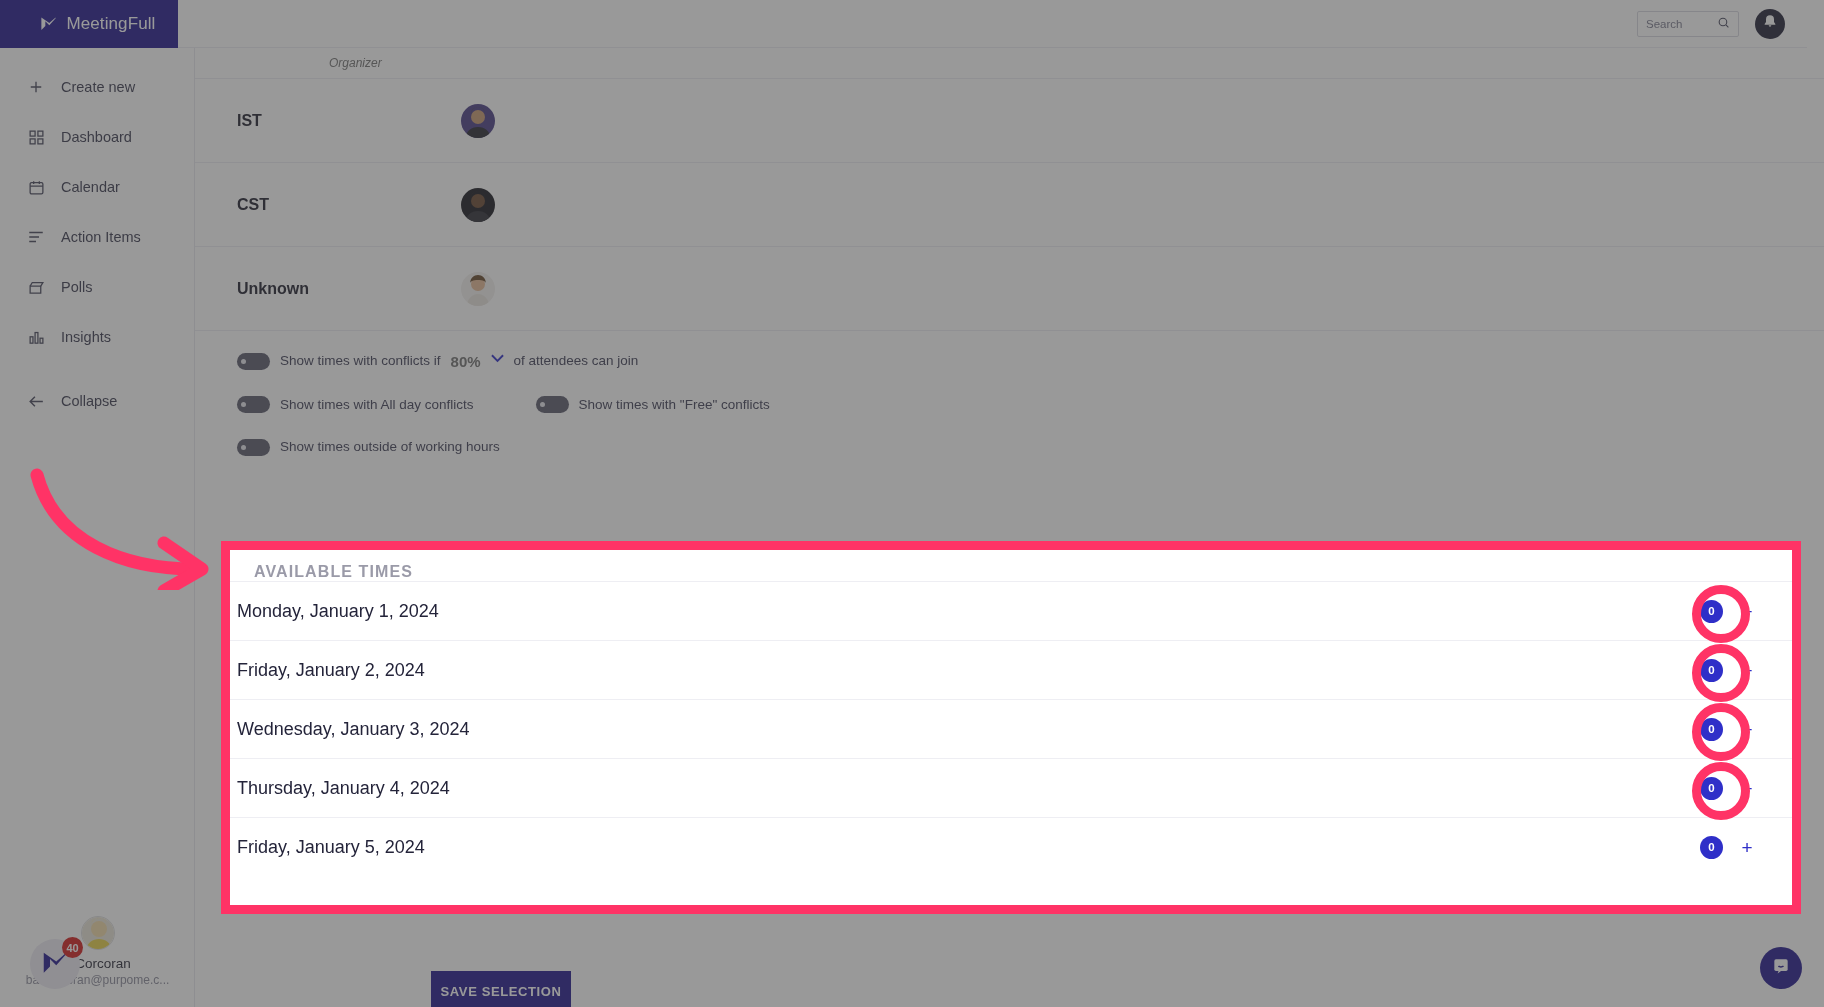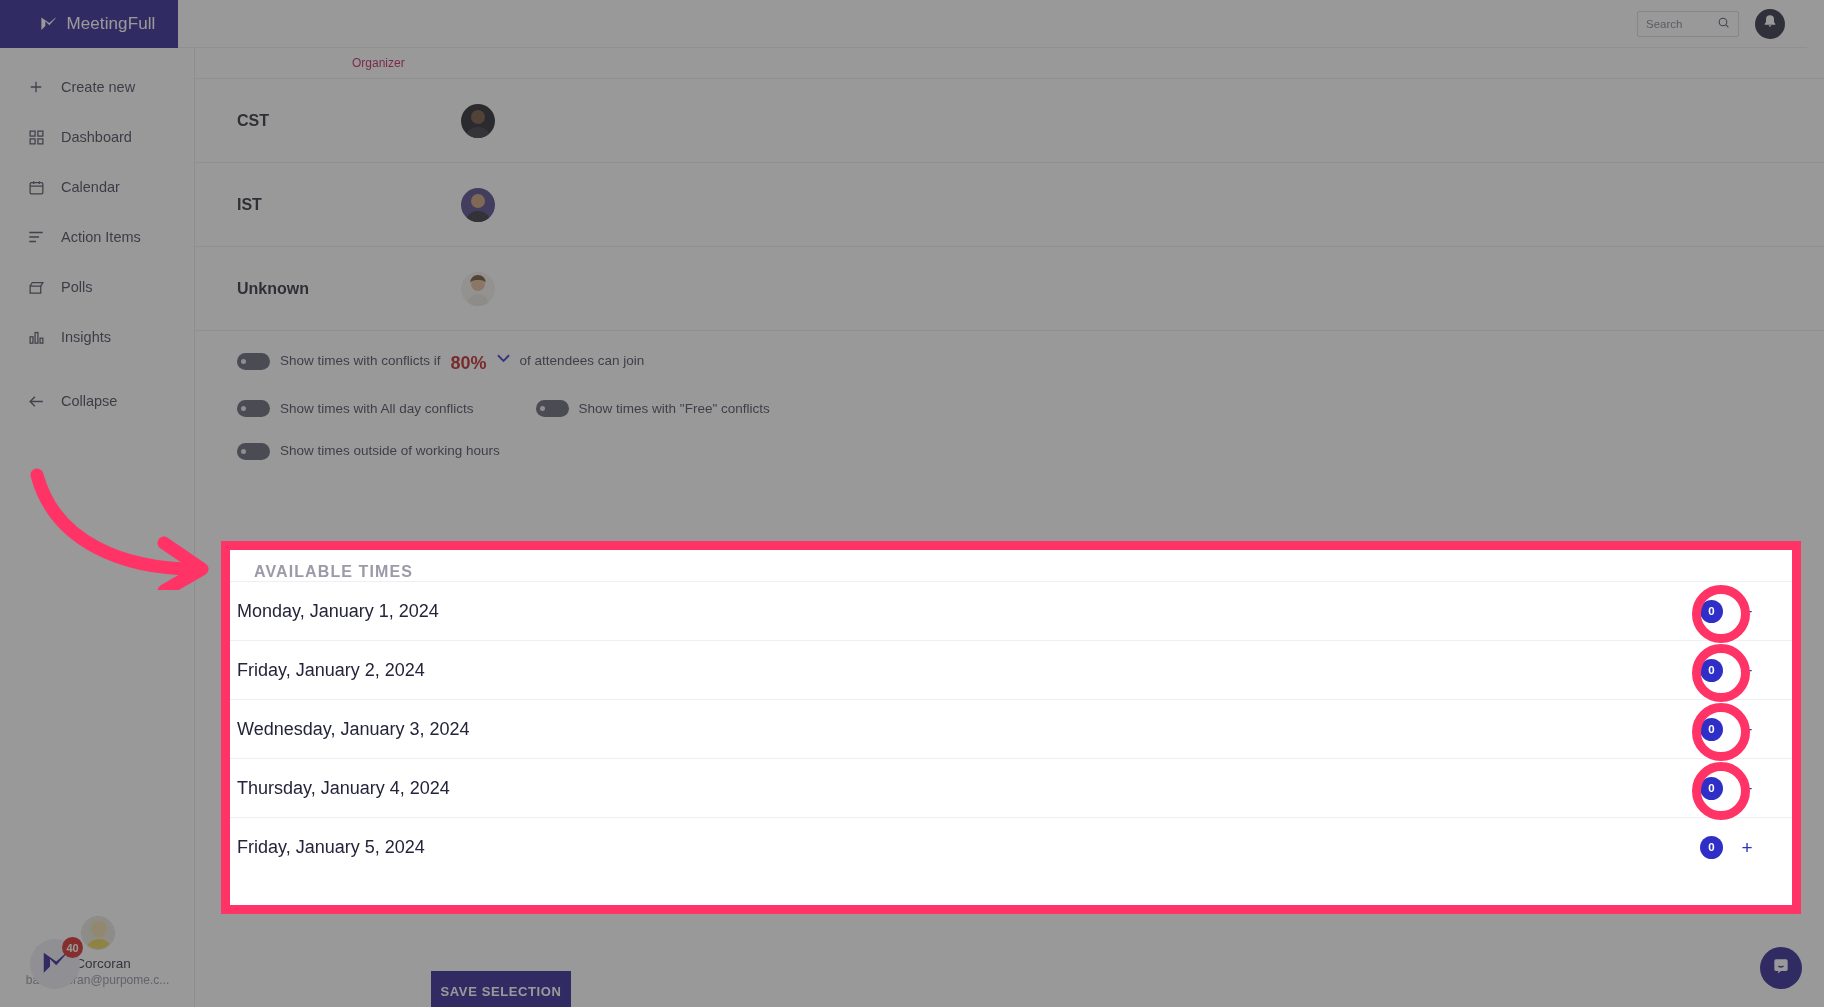--- a/index.html
+++ b/index.html
@@ -98,22 +98,23 @@
     position: absolute; left: 195px; top: 48px;
     width: 1629px; height: 959px;
     background: #fff; overflow: hidden;
   }
 
   .tz-head {
     display: flex; align-items: center;
     height: 30px; padding-left: 42px;
   }
   .tz-head-label {
-    font-size: 12px; color: #be185d;
-    margin-left: 115px;
+    font-size: 12px; color: #737373;
+    margin-left: 92px;
+    font-style: italic;
   }
   .tz-row {
     display: flex; align-items: center;
     height: 84px; padding-left: 42px;
     border-top: 1px solid #ececf2;
   }
   .tz-name {
     font-size: 16px; font-weight: 700; color: #222230;
     width: 224px;
   }
@@ -129,21 +130,21 @@
   .toggle {
     width: 33px; height: 17px; border-radius: 9px;
     background: #5c5c6e; position: relative; flex: 0 0 33px;
     cursor: pointer;
   }
   .toggle::after {
     content: ""; position: absolute; left: 4px; top: 6px;
     width: 5px; height: 5px; border-radius: 50%; background: #e9e9ef;
   }
   .opt-text { font-size: 13.5px; color: #43435a; }
-  .pct { font-size: 18px; font-weight: 700; color: #b91c1c; }
+  .pct { font-size: 15px; font-weight: 700; color: #737373; }
   .caret { color: #2f2fc8; font-size: 12px; line-height: 1; }
   .avail-title {
     font-size: 16px; letter-spacing: 1.1px;
     color: #9a9aa8; font-weight: 600;
     padding: 13px 0 0 24px;
   }
   .avail-row {
     height: 59px; display: flex; align-items: center;
     justify-content: space-between;
     padding: 0 38px 0 7px;
@@ -328,39 +329,39 @@
     </div>
   </div>
 
   <div class="content">
 
     <div class="tz-head">
       <span class="tz-head-label">Organizer</span>
     </div>
 
     <div class="tz-row">
+      <span class="tz-name">IST</span>
+      <span class="tz-avatar">
+        <svg width="34" height="34" viewBox="0 0 34 34">
+            <rect width="34" height="34" fill="#4b3f86"></rect>
+            <circle cx="17" cy="13" r="7" fill="#c99b72"></circle>
+            <path d="M5 34c0-7 5-11 12-11s12 4 12 11z" fill="#2a2a33"></path>
+            <path d="M10 10a7 7 0 0114 0c0-5-3-7-7-7s-7 2-7 7z" fill="#4a4a52"></path>
+          </svg>
+      </span>
+    </div>
+
+    <div class="tz-row">
       <span class="tz-name">CST</span>
       <span class="tz-avatar">
         <svg width="34" height="34" viewBox="0 0 34 34">
             <rect width="34" height="34" fill="#1b1b22"></rect>
             <circle cx="17" cy="13" r="7" fill="#6b4a33"></circle>
             <path d="M5 34c0-7 5-11 12-11s12 4 12 11z" fill="#2e2e38"></path>
             <path d="M10 10a7 7 0 0114 0c0-5-3-7-7-7s-7 2-7 7z" fill="#23232a"></path>
-          </svg>
-      </span>
-    </div>
-
-    <div class="tz-row">
-      <span class="tz-name">IST</span>
-      <span class="tz-avatar">
-        <svg width="34" height="34" viewBox="0 0 34 34">
-            <rect width="34" height="34" fill="#4b3f86"></rect>
-            <circle cx="17" cy="13" r="7" fill="#c99b72"></circle>
-            <path d="M5 34c0-7 5-11 12-11s12 4 12 11z" fill="#2a2a33"></path>
-            <path d="M10 10a7 7 0 0114 0c0-5-3-7-7-7s-7 2-7 7z" fill="#4a4a52"></path>
           </svg>
       </span>
     </div>
 
     <div class="tz-row">
       <span class="tz-name">Unknown</span>
       <span class="tz-avatar">
         <svg width="34" height="34" viewBox="0 0 34 34">
             <rect width="34" height="34" fill="#f2f0ee"></rect>
             <circle cx="17" cy="12" r="7" fill="#e3b894"></circle>

